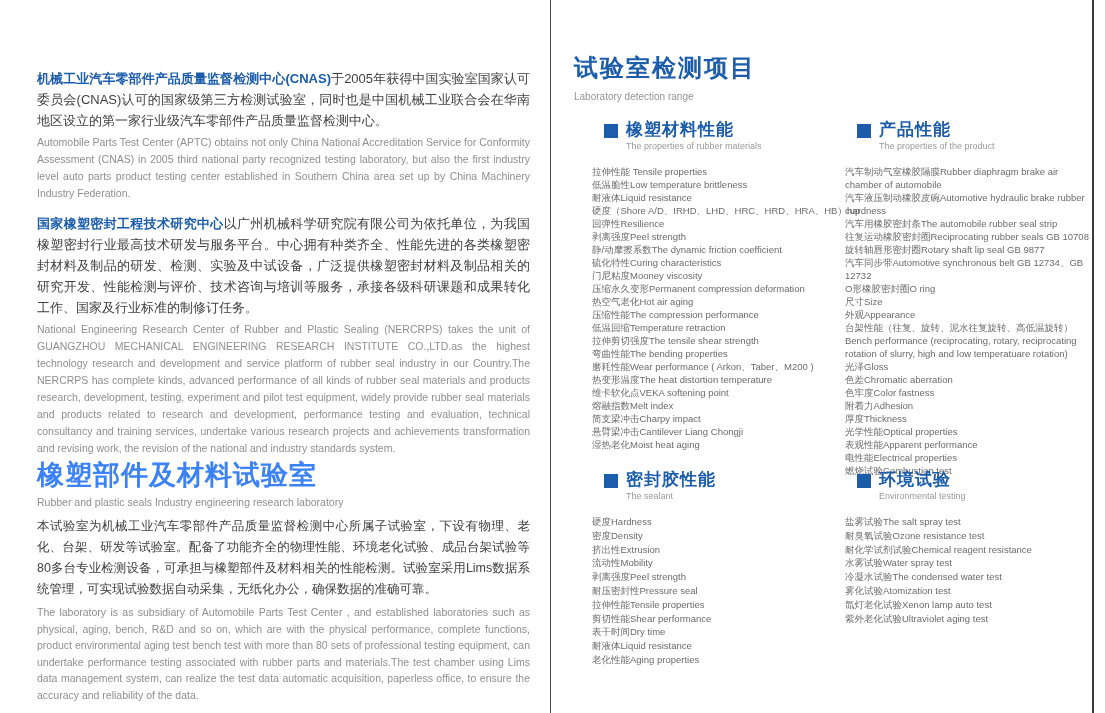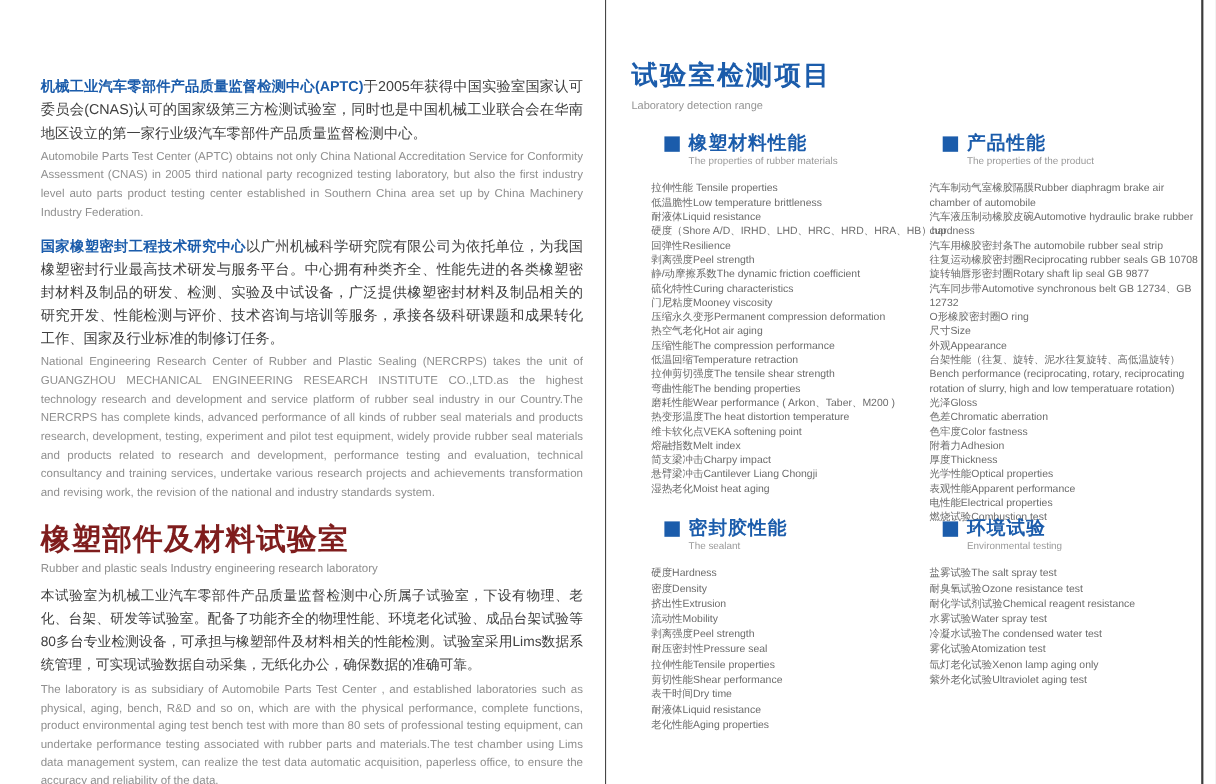--- a/index.html
+++ b/index.html
@@ -10,21 +10,21 @@
   
   .spine { position:absolute; left:550px; top:0; width:1px; height:713px; background:#474747; }
   .edge-line { position:absolute; left:1092px; top:0; width:2px; height:713px; background:#3c3c3c; }
 
   
   .pl { position:absolute; left:37px; top:68px; width:493px; }
   .zh-para { font-size:13px; line-height:21px; color:#404040; text-align:justify; }
   .zh-lead { font-weight:bold; color:#1b5cab; }
   .en-para { margin-top:3px; font-size:10.5px; line-height:17px; color:#8f8f8f; text-align:justify; }
   .gap10 { margin-top:11px; }
-  .pl-h1 { margin-top:15px; font-size:27px; font-weight:bold; color:#7f1d1d; letter-spacing:1px; }
+  .pl-h1 { margin-top:0; font-size:27px; font-weight:bold; color:#3b82f6; letter-spacing:1px; }
   .pl-sub { margin-top:3px; font-size:10.5px; color:#8f8f8f; }
   .lab-zh { margin-top:8px; font-size:12.5px; line-height:21px; color:#404040; text-align:justify; }
   .lab-en { margin-top:4px; font-size:10.5px; line-height:16.5px; color:#8f8f8f; text-align:justify; }
 
   
   .pr-title { position:absolute; left:574px; top:52px; }
   .pr-title-zh { font-size:24px; font-weight:bold; color:#1b5cab; letter-spacing:2px; }
   .pr-title-en { margin-top:7px; font-size:10px; color:#949494; }
 
   .sec { position:absolute; }
@@ -48,21 +48,21 @@
 </head>
 <body>
 
 <div class="spread">
 
   <div class="spine"></div>
   <div class="edge-line"></div>
 
   <div class="pl">
     <div class="zh-para">
-      <span class="zh-lead">机械工业汽车零部件产品质量监督检测中心(APTC)</span><span>于2005年获得中国实验室国家认可委员会(CNAS)认可的国家级第三方检测试验室，同时也是中国机械工业联合会在华南地区设立的第一家行业级汽车零部件产品质量监督检测中心。</span>
+      <span class="zh-lead">机械工业汽车零部件产品质量监督检测中心(CNAS)</span><span>于2005年获得中国实验室国家认可委员会(CNAS)认可的国家级第三方检测试验室，同时也是中国机械工业联合会在华南地区设立的第一家行业级汽车零部件产品质量监督检测中心。</span>
     </div>
     <div class="en-para">Automobile Parts Test Center (APTC) obtains not only China National Accreditation Service for Conformity Assessment (CNAS) in 2005 third national party recognized testing laboratory, but also the first industry level auto parts product testing center established in Southern China area set up by China Machinery Industry Federation.</div>
 
     <div class="zh-para gap10">
       <span class="zh-lead">国家橡塑密封工程技术研究中心</span><span>以广州机械科学研究院有限公司为依托单位，为我国橡塑密封行业最高技术研发与服务平台。中心拥有种类齐全、性能先进的各类橡塑密封材料及制品的研发、检测、实验及中试设备，广泛提供橡塑密封材料及制品相关的研究开发、性能检测与评价、技术咨询与培训等服务，承接各级科研课题和成果转化工作、国家及行业标准的制修订任务。</span>
     </div>
     <div class="en-para">National Engineering Research Center of Rubber and Plastic Sealing (NERCRPS) takes the unit of GUANGZHOU MECHANICAL ENGINEERING RESEARCH INSTITUTE CO.,LTD.as the highest technology research and development and service platform of rubber seal industry in our Country.The NERCRPS has complete kinds, advanced performance of all kinds of rubber seal materials and products research, development, testing, experiment and pilot test equipment, widely provide rubber seal materials and products related to research and development, performance testing and evaluation, technical consultancy and training services, undertake various research projects and achievements transformation and revising work, the revision of the national and industry standards system.</div>
 
     <div class="pl-h1">橡塑部件及材料试验室</div>
     <div class="pl-sub">Rubber and plastic seals Industry engineering research laboratory</div>
@@ -173,18 +173,18 @@
         <div class="sec-en">Environmental testing</div>
       </div>
     </div>
     <div class="items nw loose">
         <div class="item">盐雾试验The salt spray test</div>
         <div class="item">耐臭氧试验Ozone resistance test</div>
         <div class="item">耐化学试剂试验Chemical reagent resistance</div>
         <div class="item">水雾试验Water spray test</div>
         <div class="item">冷凝水试验The condensed water test</div>
         <div class="item">雾化试验Atomization test</div>
-        <div class="item">氙灯老化试验Xenon lamp aging only</div>
+        <div class="item">氙灯老化试验Xenon lamp auto test</div>
         <div class="item">紫外老化试验Ultraviolet aging test</div>
       </div>
   </div>
 
 </div>
 
 </body></html>

